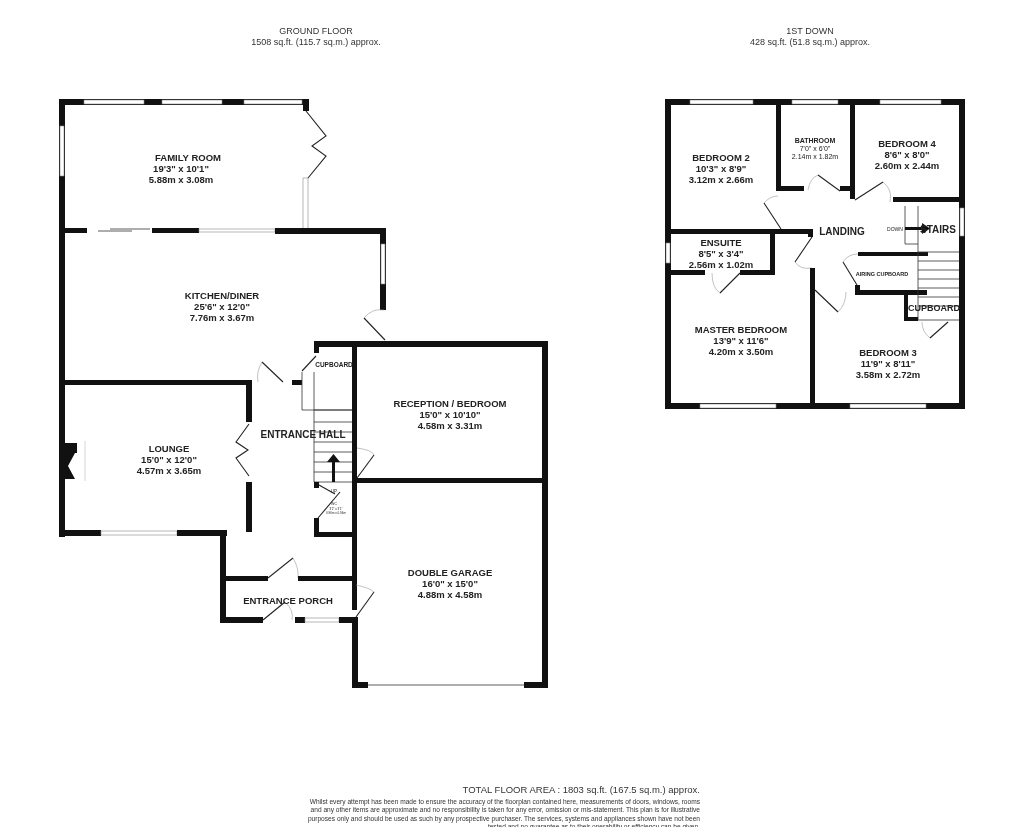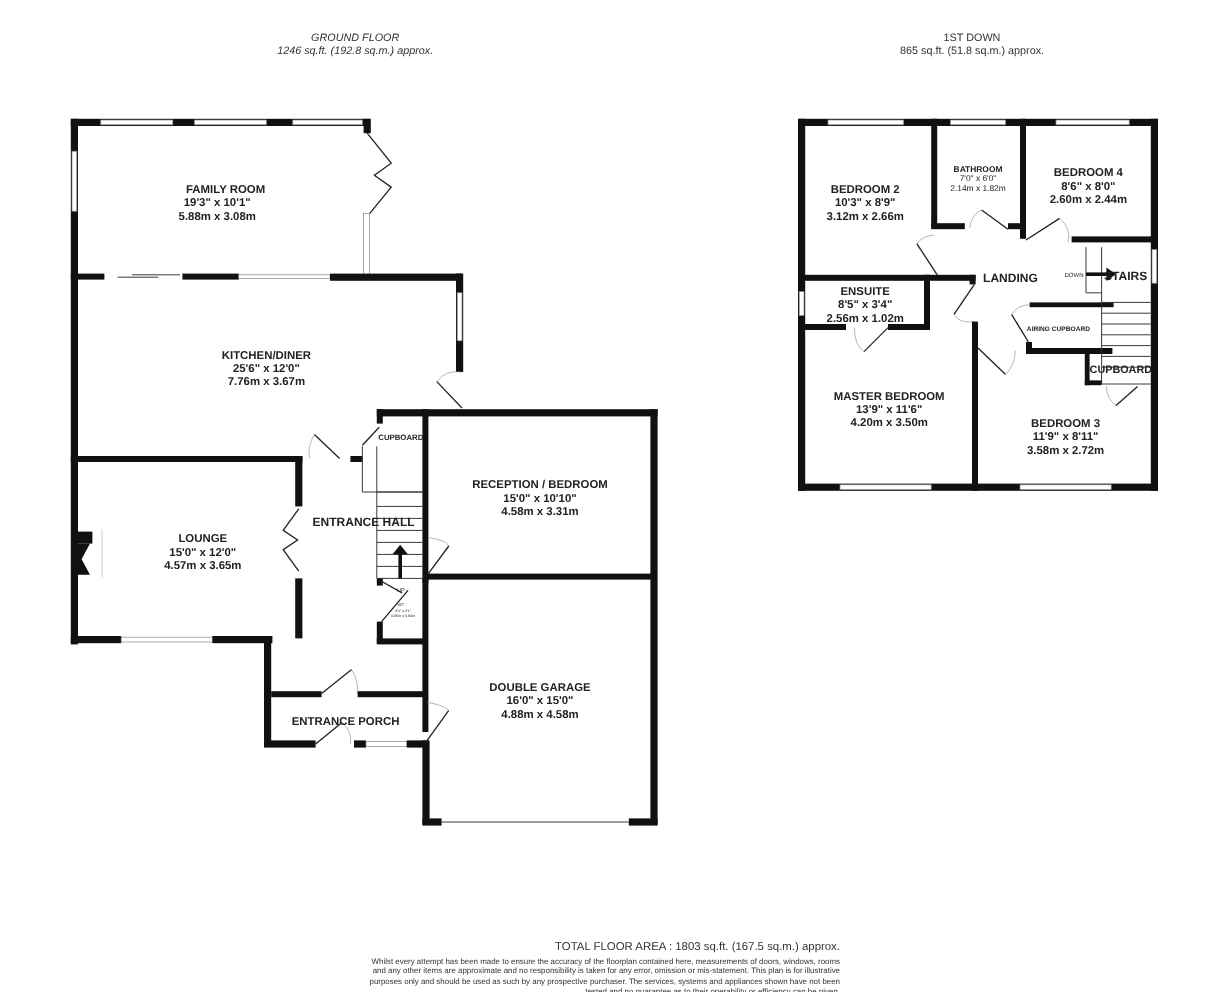--- a/index.html
+++ b/index.html
@@ -8,27 +8,27 @@
   .floor-header .t { display:block; }
   svg.plan { position:absolute; left:0; top:0; }
   .footer { position:absolute; left:300px; top:764px; width:400px; text-align:right; color:#333;margin-top:20px; }
   .footer .total { font-size:9.5px; line-height:12px; }
   .footer .disc { font-size:6.6px; line-height:8.3px; margin-top:2px; }
   .rl { font-family:"Liberation Sans", sans-serif; font-weight:bold; fill:#222; text-anchor:middle; }
 </style>
 </head>
 <body>
 
-<div class="floor-header" style="left:176px; top:26px; width:240px;font-style:italic;">
+<div class="floor-header" style="left:196px; top:26px; width:240px;">
   <span class="t">GROUND FLOOR</span>
-  <span class="t">1246 sq.ft. (192.8 sq.m.) approx.</span>
+  <span class="t">1508 sq.ft. (115.7 sq.m.) approx.</span>
 </div>
 <div class="floor-header" style="left:700px; top:26px; width:220px;">
   <span class="t">1ST DOWN</span>
-  <span class="t">865 sq.ft. (51.8 sq.m.) approx.</span>
+  <span class="t">428 sq.ft. (51.8 sq.m.) approx.</span>
 </div>
 
 <svg class="plan" width="1024" height="760" viewBox="0 0 1024 760">
   <defs>
     <style>
       .w { fill:#111; }
       .win { fill:#fff; stroke:#888; stroke-width:0.6; }
       .door { fill:none; stroke:#222; stroke-width:1.1; }
       .arc { fill:none; stroke:#999; stroke-width:0.6; }
       .thin { fill:none; stroke:#333; stroke-width:0.8; }

